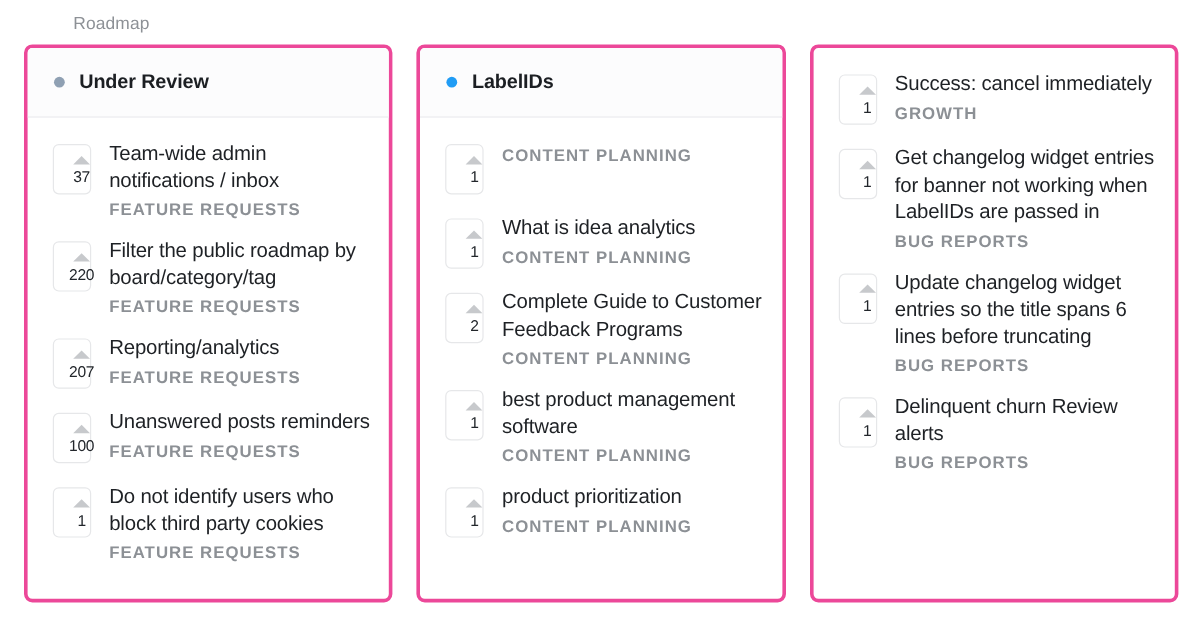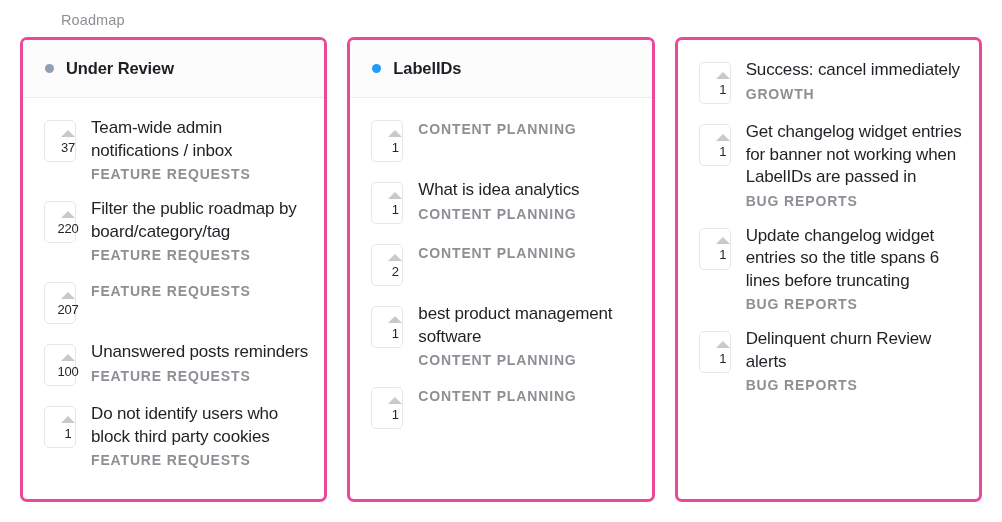--- a/index.html
+++ b/index.html
@@ -177,20 +177,21 @@
             <div class="post-title">Filter the public roadmap by board/category/tag</div>
             <div class="post-category">Feature Requests</div>
           </div>
         </div>
         <div class="post">
           <div class="vote-button">
             <div class="vote-arrow"></div>
             <div class="vote-count">207</div>
           </div>
           <div class="post-main">
+            <div class="post-title">Reporting/analytics</div>
             <div class="post-category">Feature Requests</div>
           </div>
         </div>
         <div class="post">
           <div class="vote-button">
             <div class="vote-arrow"></div>
             <div class="vote-count">100</div>
           </div>
           <div class="post-main">
             <div class="post-title">Unanswered posts reminders</div>
@@ -233,39 +234,41 @@
             <div class="post-title">What is idea analytics</div>
             <div class="post-category">Content Planning</div>
           </div>
         </div>
         <div class="post">
           <div class="vote-button">
             <div class="vote-arrow"></div>
             <div class="vote-count">2</div>
           </div>
           <div class="post-main">
+            <div class="post-title">Complete Guide to Customer Feedback Programs</div>
             <div class="post-category">Content Planning</div>
           </div>
         </div>
         <div class="post">
           <div class="vote-button">
             <div class="vote-arrow"></div>
             <div class="vote-count">1</div>
           </div>
           <div class="post-main">
             <div class="post-title">best product management software</div>
             <div class="post-category">Content Planning</div>
           </div>
         </div>
         <div class="post">
           <div class="vote-button">
             <div class="vote-arrow"></div>
             <div class="vote-count">1</div>
           </div>
           <div class="post-main">
+            <div class="post-title">product prioritization</div>
             <div class="post-category">Content Planning</div>
           </div>
         </div>
       </div>
     </div>
     <div class="column">
       <div class="column-body">
         <div class="post">
           <div class="vote-button">
             <div class="vote-arrow"></div>

